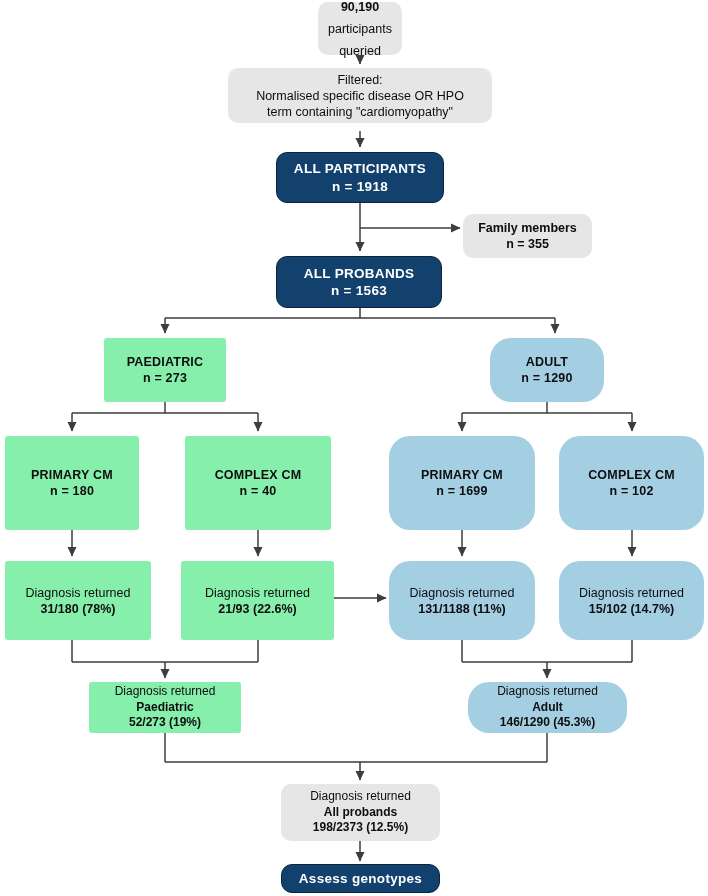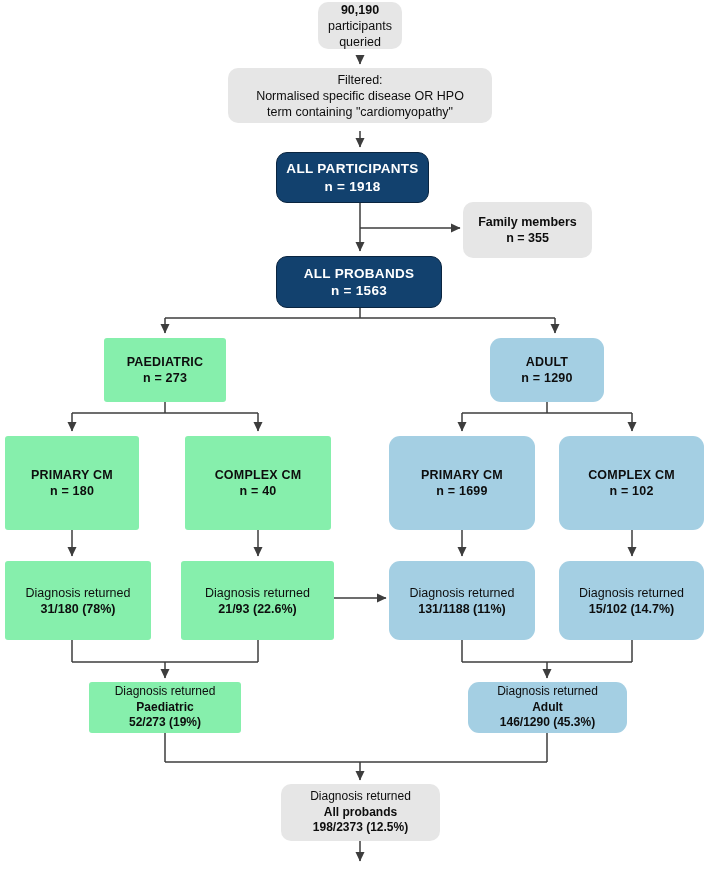--- a/index.html
+++ b/index.html
@@ -58,21 +58,21 @@
     font-size: 13.5px;
   }
   .navy .ln { letter-spacing: 0.3px; }
   .orange {
     background: #86efac;
     border-radius: 3px;
     font-size: 12.5px;
   }
   .blue {
     background: #a4cfe3;
-    border-radius: 11px;
+    border-radius: 21px;
     font-size: 12.5px;
   }
   .hdr .ln { font-weight: bold; letter-spacing: 0.2px; }
   .small { font-size: 12px; }
 </style>
 </head>
 <body>
 
 <div id="flow">
 
@@ -126,38 +126,38 @@
 
       <path d="M165,733 L165,762"></path>
       <path d="M547,733 L547,762"></path>
       <path d="M165,762 L547,762"></path>
       <path d="M360,762 L360,780" marker-end="url(#arr)"></path>
 
       <path d="M360,841 L360,861" marker-end="url(#arr)"></path>
     </g>
   </svg>
 
-  <div class="node grey" style="left:318px; top:2px; width:84px; height:47px;">
+  <div class="node grey" style="left:318px; top:2px; width:84px; height:53px;gap:6px;">
     <span class="ln b">90,190</span>
     <span class="ln">participants</span>
     <span class="ln">queried</span>
   </div>
 
   <div class="node grey" style="left:228px; top:68px; width:264px; height:55px;">
     <span class="ln">Filtered:</span>
     <span class="ln">Normalised specific disease OR HPO</span>
     <span class="ln">term containing "cardiomyopathy"</span>
   </div>
 
-  <div class="node navy" style="left:276px; top:152px; width:153px; height:51px;">
+  <div class="node navy" style="left:276px; top:152px; width:168px; height:51px;">
     <span class="ln">ALL PARTICIPANTS</span>
     <span class="ln">n = 1918</span>
   </div>
 
-  <div class="node grey" style="left:463px; top:202px; width:129px; height:56px;">
+  <div class="node grey" style="left:463px; top:214px; width:129px; height:44px;">
     <span class="ln b">Family members</span>
     <span class="ln b">n = 355</span>
   </div>
 
   <div class="node navy" style="left:276px; top:256px; width:166px; height:52px;">
     <span class="ln">ALL PROBANDS</span>
     <span class="ln">n = 1563</span>
   </div>
 
   <div class="node orange hdr" style="left:104px; top:338px; width:122px; height:64px;">
@@ -221,14 +221,17 @@
     <span class="ln small b">Adult</span>
     <span class="ln small b">146/1290 (45.3%)</span>
   </div>
 
   <div class="node grey" style="left:281px; top:784px; width:159px; height:57px;">
     <span class="ln small">Diagnosis returned</span>
     <span class="ln small b">All probands</span>
     <span class="ln small b">198/2373 (12.5%)</span>
   </div>
 
+  <div class="node navy" style="left:281px; top:864px; width:159px; height:29px;">
+    <span class="ln">Assess genotypes</span>
+  </div>
 
 </div>
 
 </body></html>

